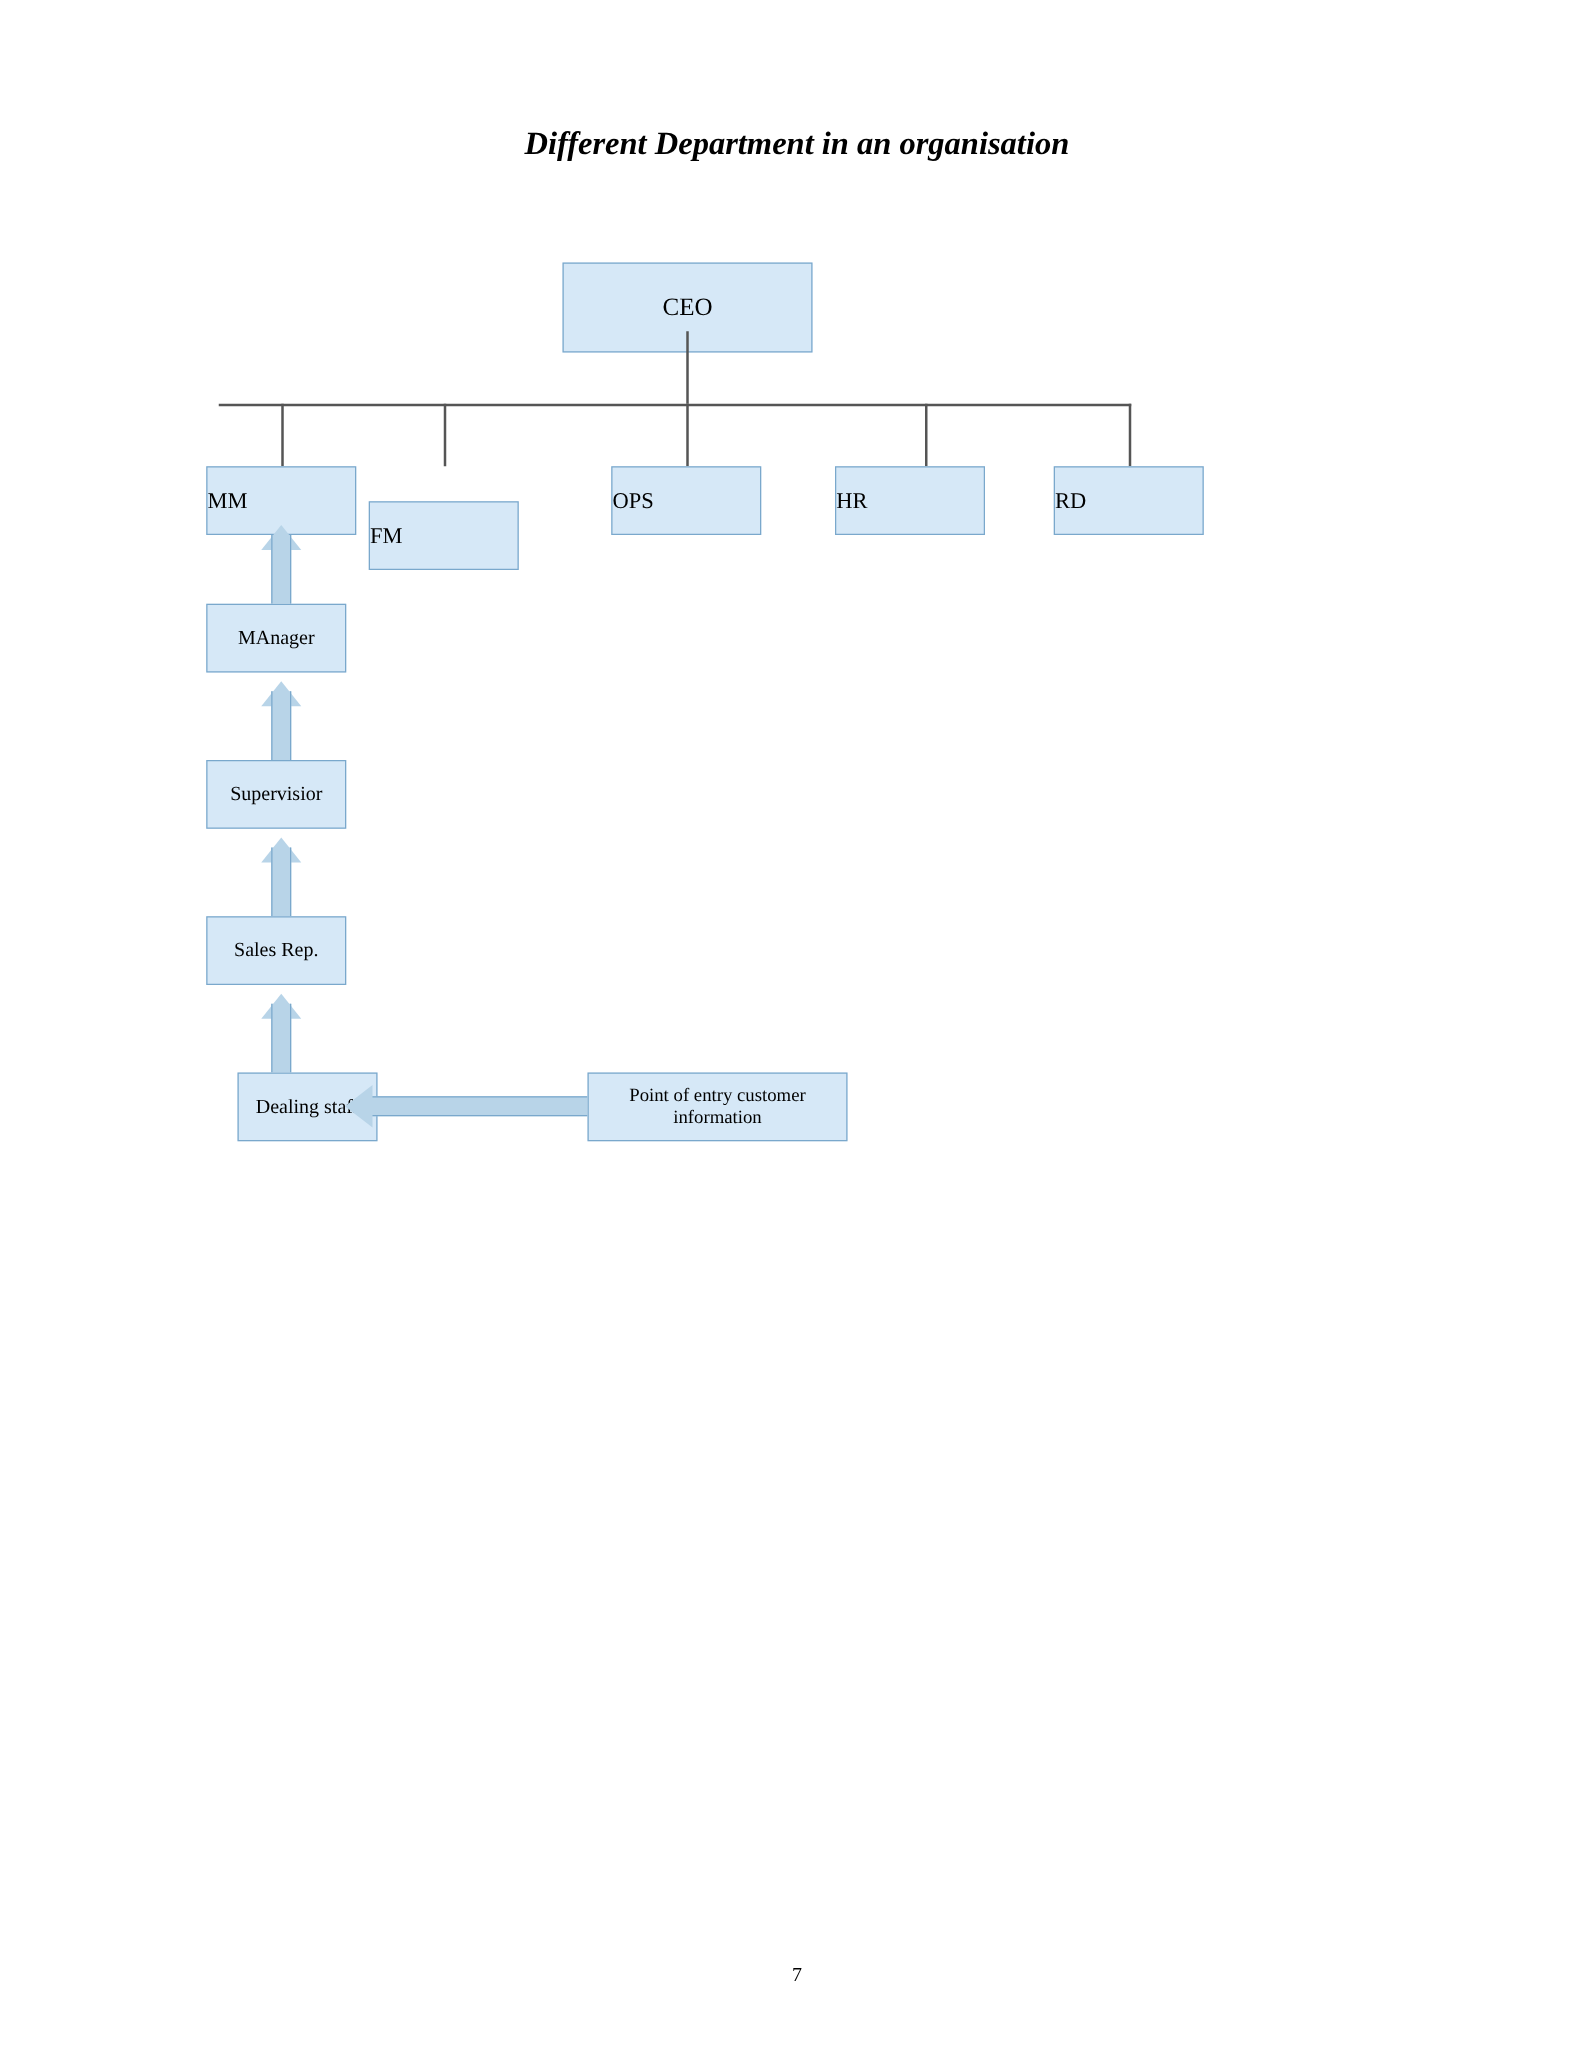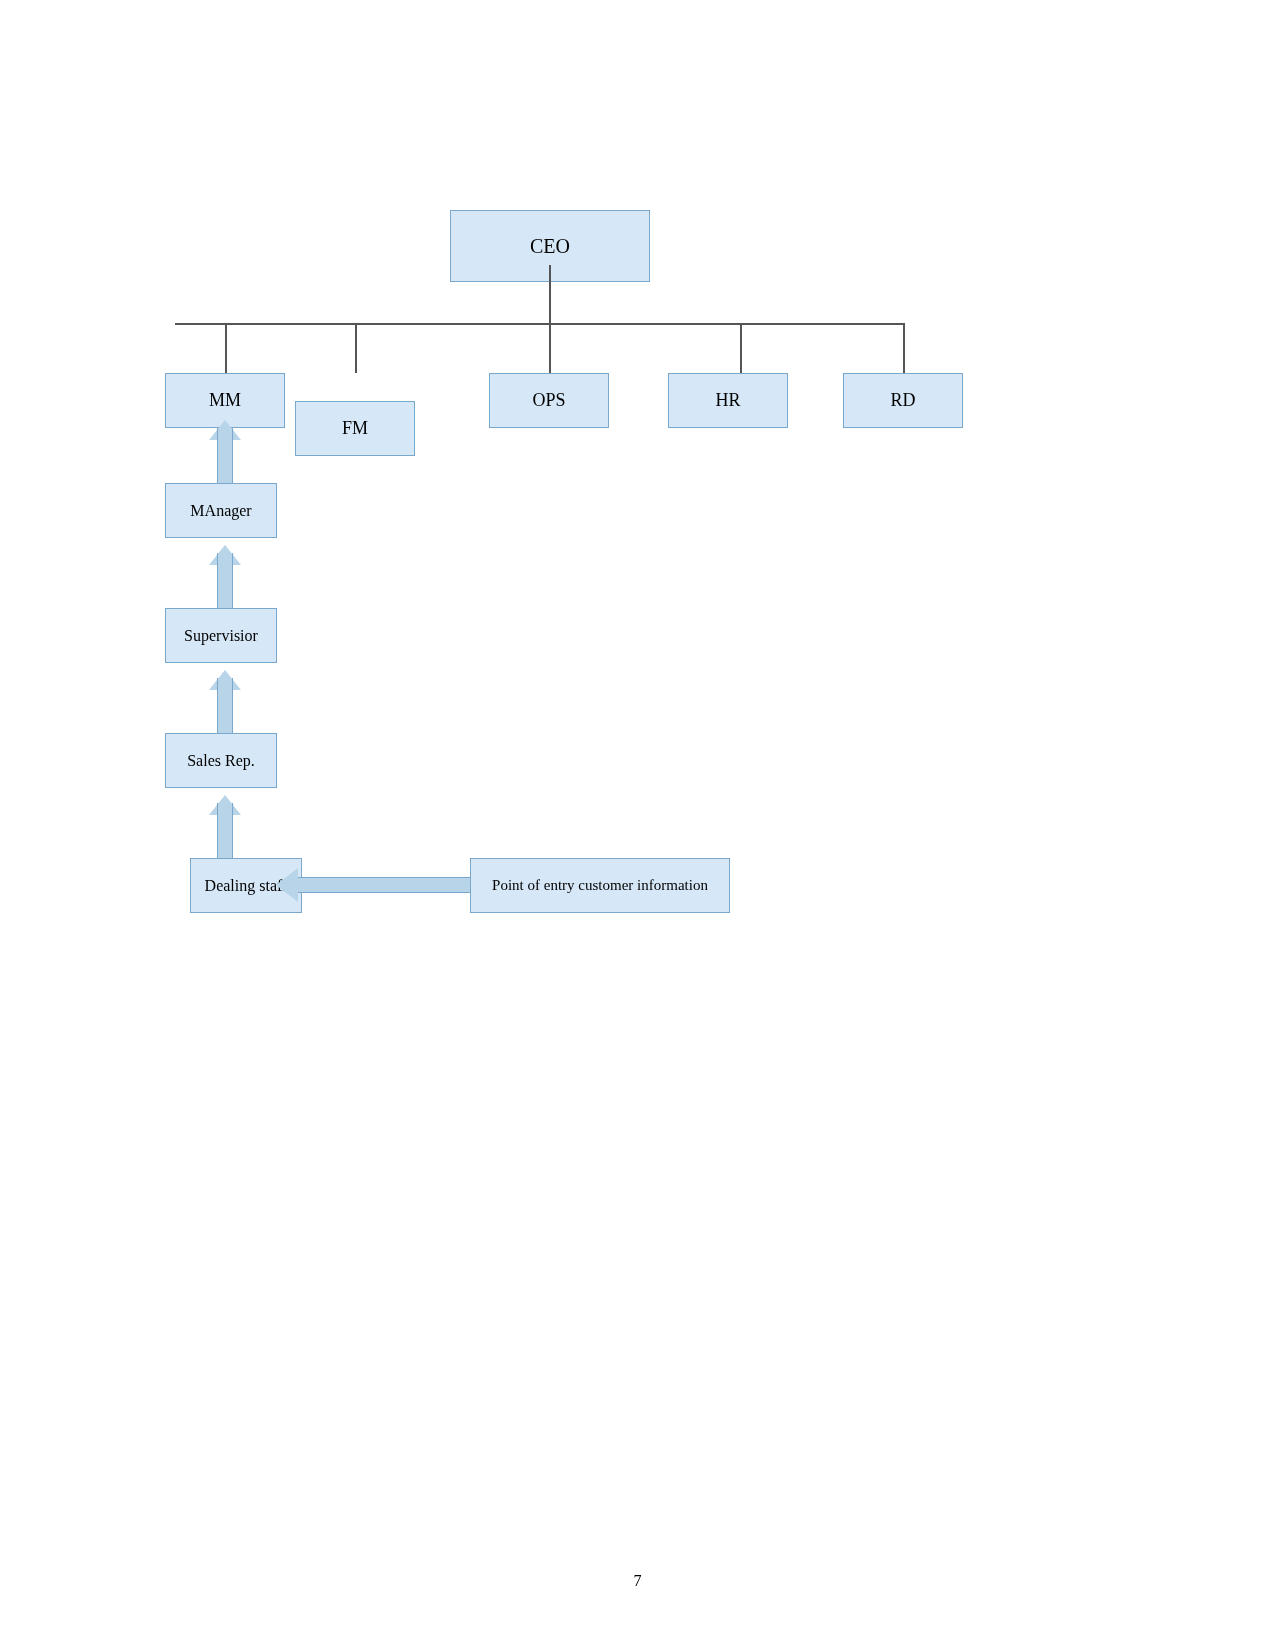--- a/index.html
+++ b/index.html
@@ -94,21 +94,20 @@
     
     .dept-box {
       position: absolute;
       top: 213px;
       width: 120px;
       height: 55px;
       background: #d6e8f7;
       border: 1px solid #7aa8cc;
       display: flex;
       align-items: center;
-      justify-content: center;
       font-size: 18px;
     }
 
     .dept-mm { left: 85px; }
     .dept-fm { left: 215px; margin-top: 28px; }
     .dept-ops { left: 409px; }
     .dept-hr { left: 588px; }
     .dept-rd { left: 763px; }
 
     
@@ -192,21 +191,21 @@
     .box-manager { top: 323px; }
     .box-supervisor { top: 448px; align-items: center; }
     .box-salesrep { top: 573px; }
     .box-dealing { top: 698px; margin-left: 25px; }
 
     
     .poi-box {
       position: absolute;
       top: 698px;
       left: 390px;
-      width: 260px;
+      width: 208px;
       height: 55px;
       background: #d6e8f7;
       border: 1px solid #7aa8cc;
       display: flex;
       align-items: center;
       justify-content: center;
       font-size: 15px;
       text-align: center;
       padding: 5px;
     }
@@ -244,20 +243,21 @@
       right: 0;
       text-align: center;
       font-size: 16px;
     }
   </style>
 </head>
 <body>
 
 <div class="page">
 
+  <div class="title">Different Department in an organisation</div>
 
   <div class="diagram-container">
 
     <div class="ceo-box">
       <span>CEO</span>
     </div>
 
     <div class="ceo-v-line"></div>
 
     <div class="h-line"></div>

